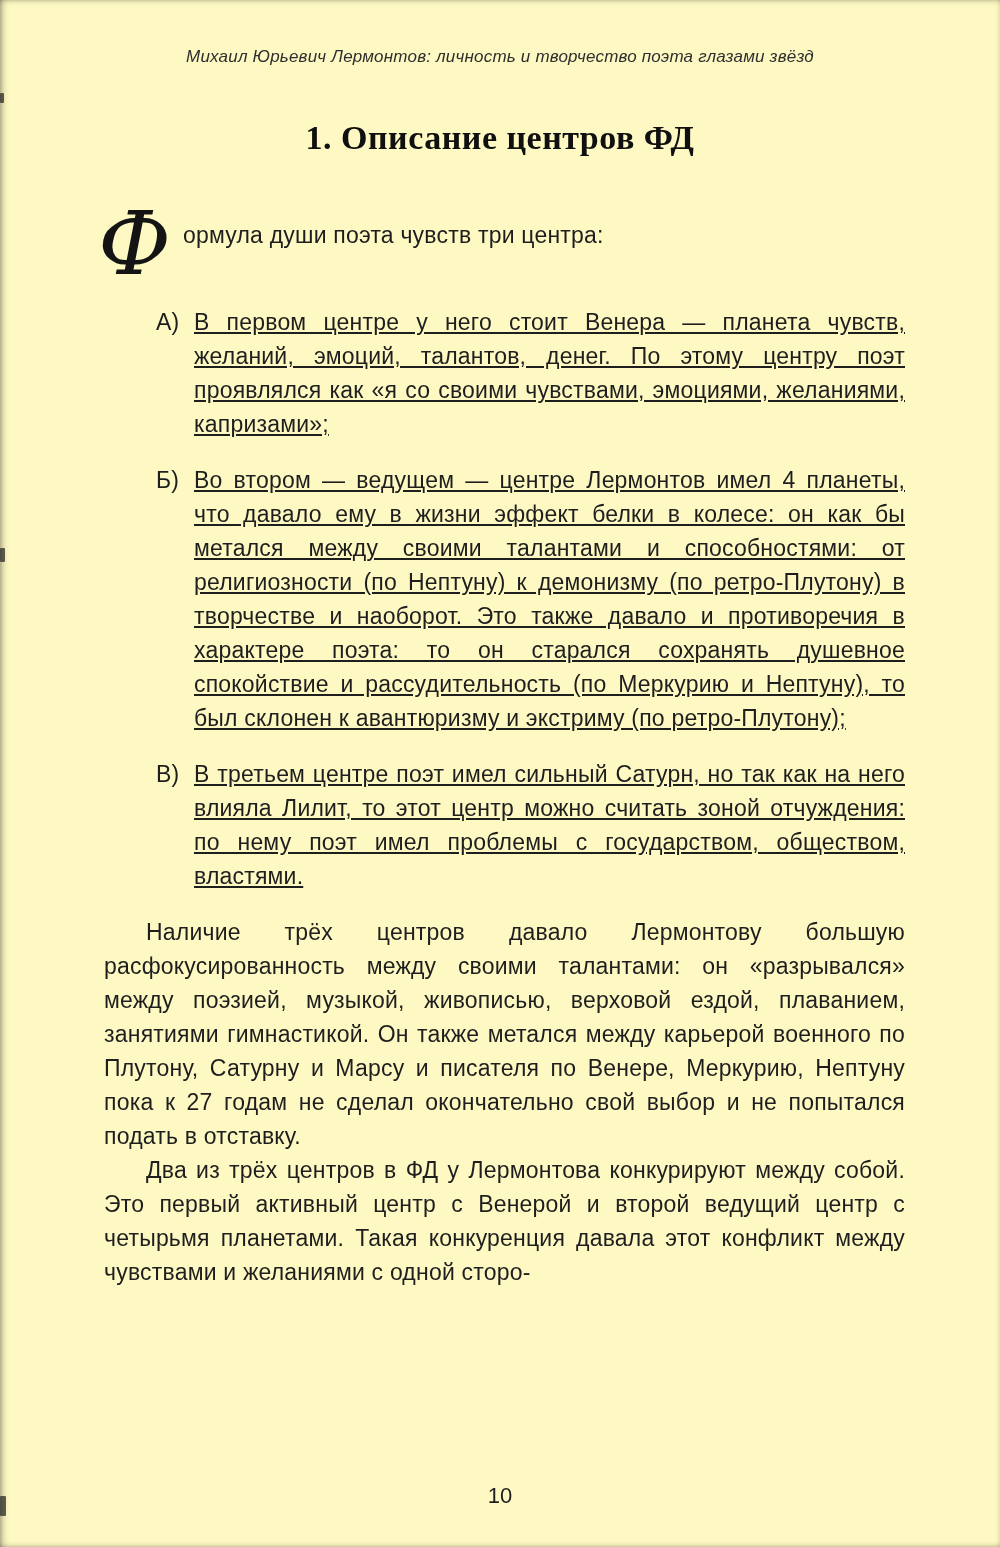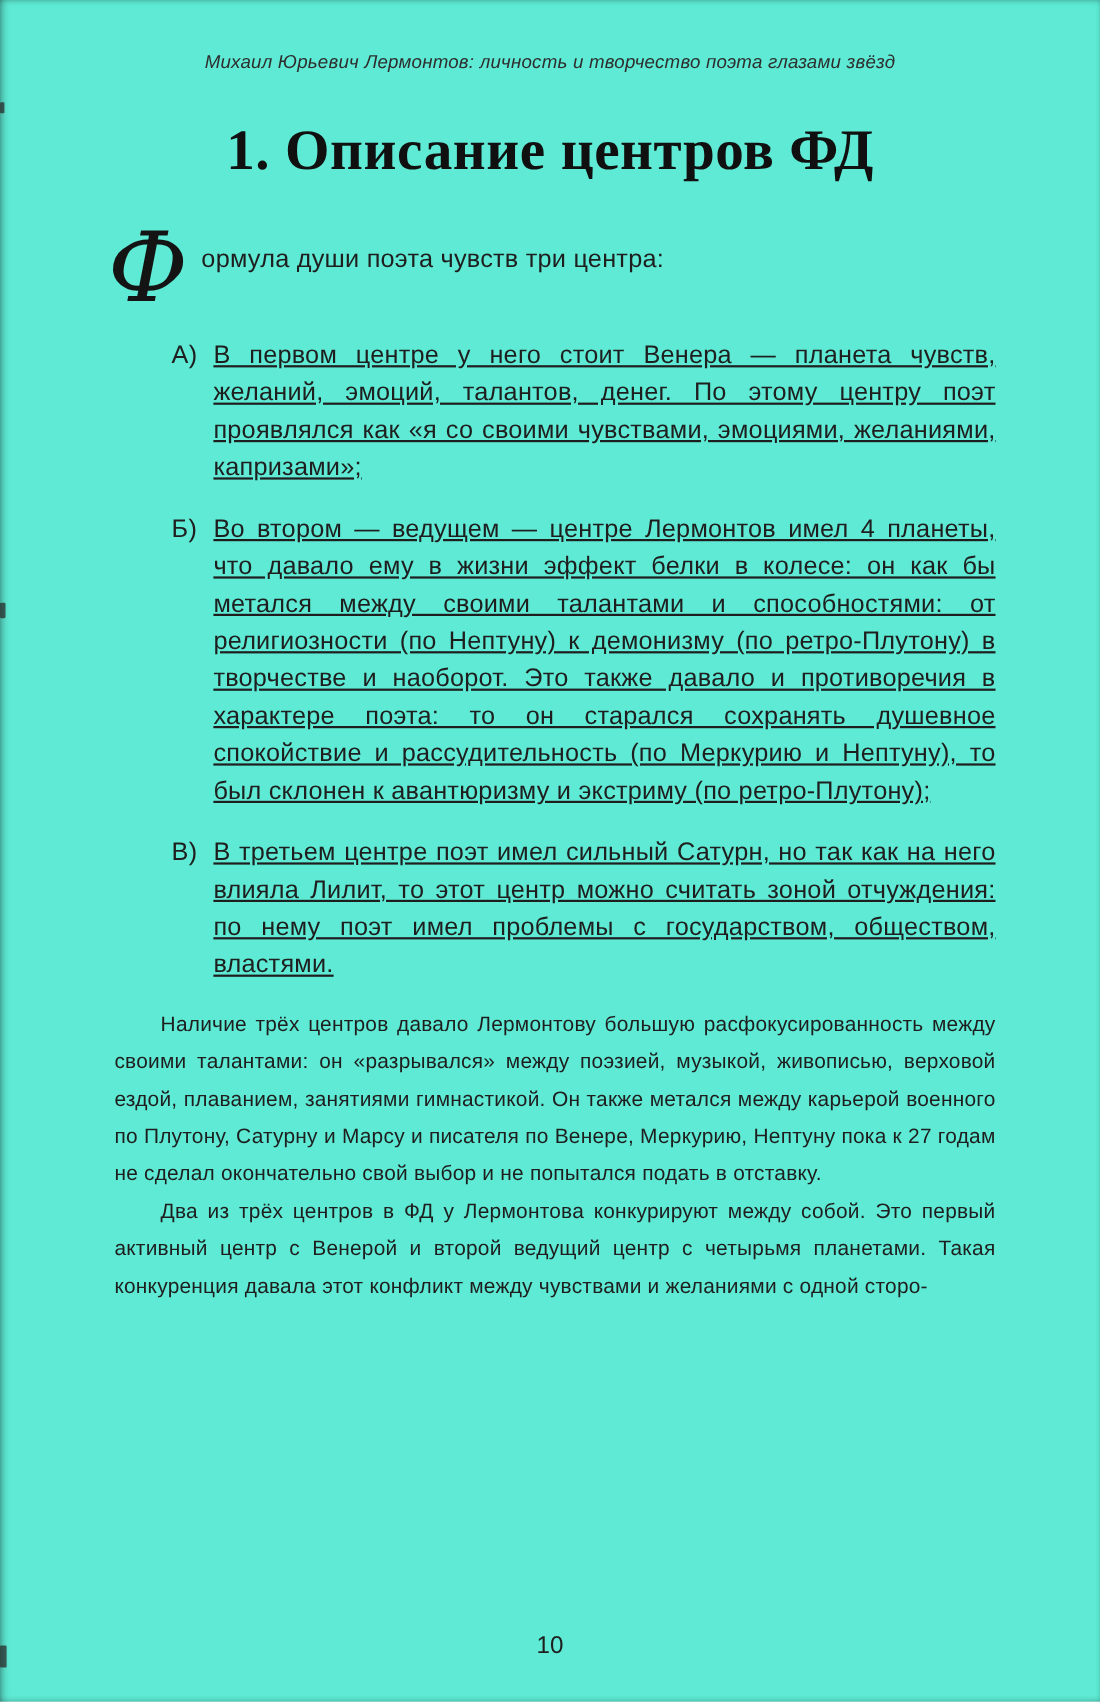--- a/index.html
+++ b/index.html
@@ -2,21 +2,21 @@
 <html lang="ru"><head>
 <meta charset="utf-8">
 <style>
   * { margin: 0; padding: 0; box-sizing: border-box; }
   html, body { background: #ffffff; }
   .page {
     position: relative;
     width: 1000px;
     height: 1547px;
     margin: 0 auto;
-    background: #5eead4;
+    background: #fef9c3;
     color: #1e1e1e;
     font-family: "Liberation Sans", sans-serif;
     overflow: hidden;
     box-shadow: inset 5px 0 9px -5px rgba(0,0,0,0.55),
                 inset 0 4px 6px -4px rgba(0,0,0,0.22),
                 inset -3px 0 6px -4px rgba(0,0,0,0.18),
                 inset 0 -4px 7px -5px rgba(0,0,0,0.3);
   }
   .running-header {
     padding-top: 47px;
@@ -24,21 +24,21 @@
     font-style: italic;
     font-size: 17px;
     letter-spacing: 0.2px;
     color: #2e2e2e;
   }
   .chapter-title {
     margin-top: 38px;
     text-align: center;
     font-family: "Liberation Serif", serif;
     font-weight: 700;
-    font-size: 52px;
+    font-size: 34px;
     line-height: 66px;
     color: #101010;
     letter-spacing: 0.5px;
   }
   .content {
     padding: 0 95px 0 104px;
   }
   .intro {
     display: flex;
     align-items: flex-start;
@@ -74,21 +74,21 @@
     flex: 0 0 38px;
     width: 38px;
   }
   .list-text {
     flex: 1;
     text-align: justify;
     text-decoration: underline;
   }
   .paragraphs { margin-top: 18px; }
   .para {
-    font-size: 19px;
+    font-size: 23px;
     line-height: 34px;
     text-align: justify;
     text-indent: 42px;
     letter-spacing: 0.2px;
   }
   .page-number {
     position: absolute;
     left: 0; right: 0;
     bottom: 38px;
     text-align: center;

